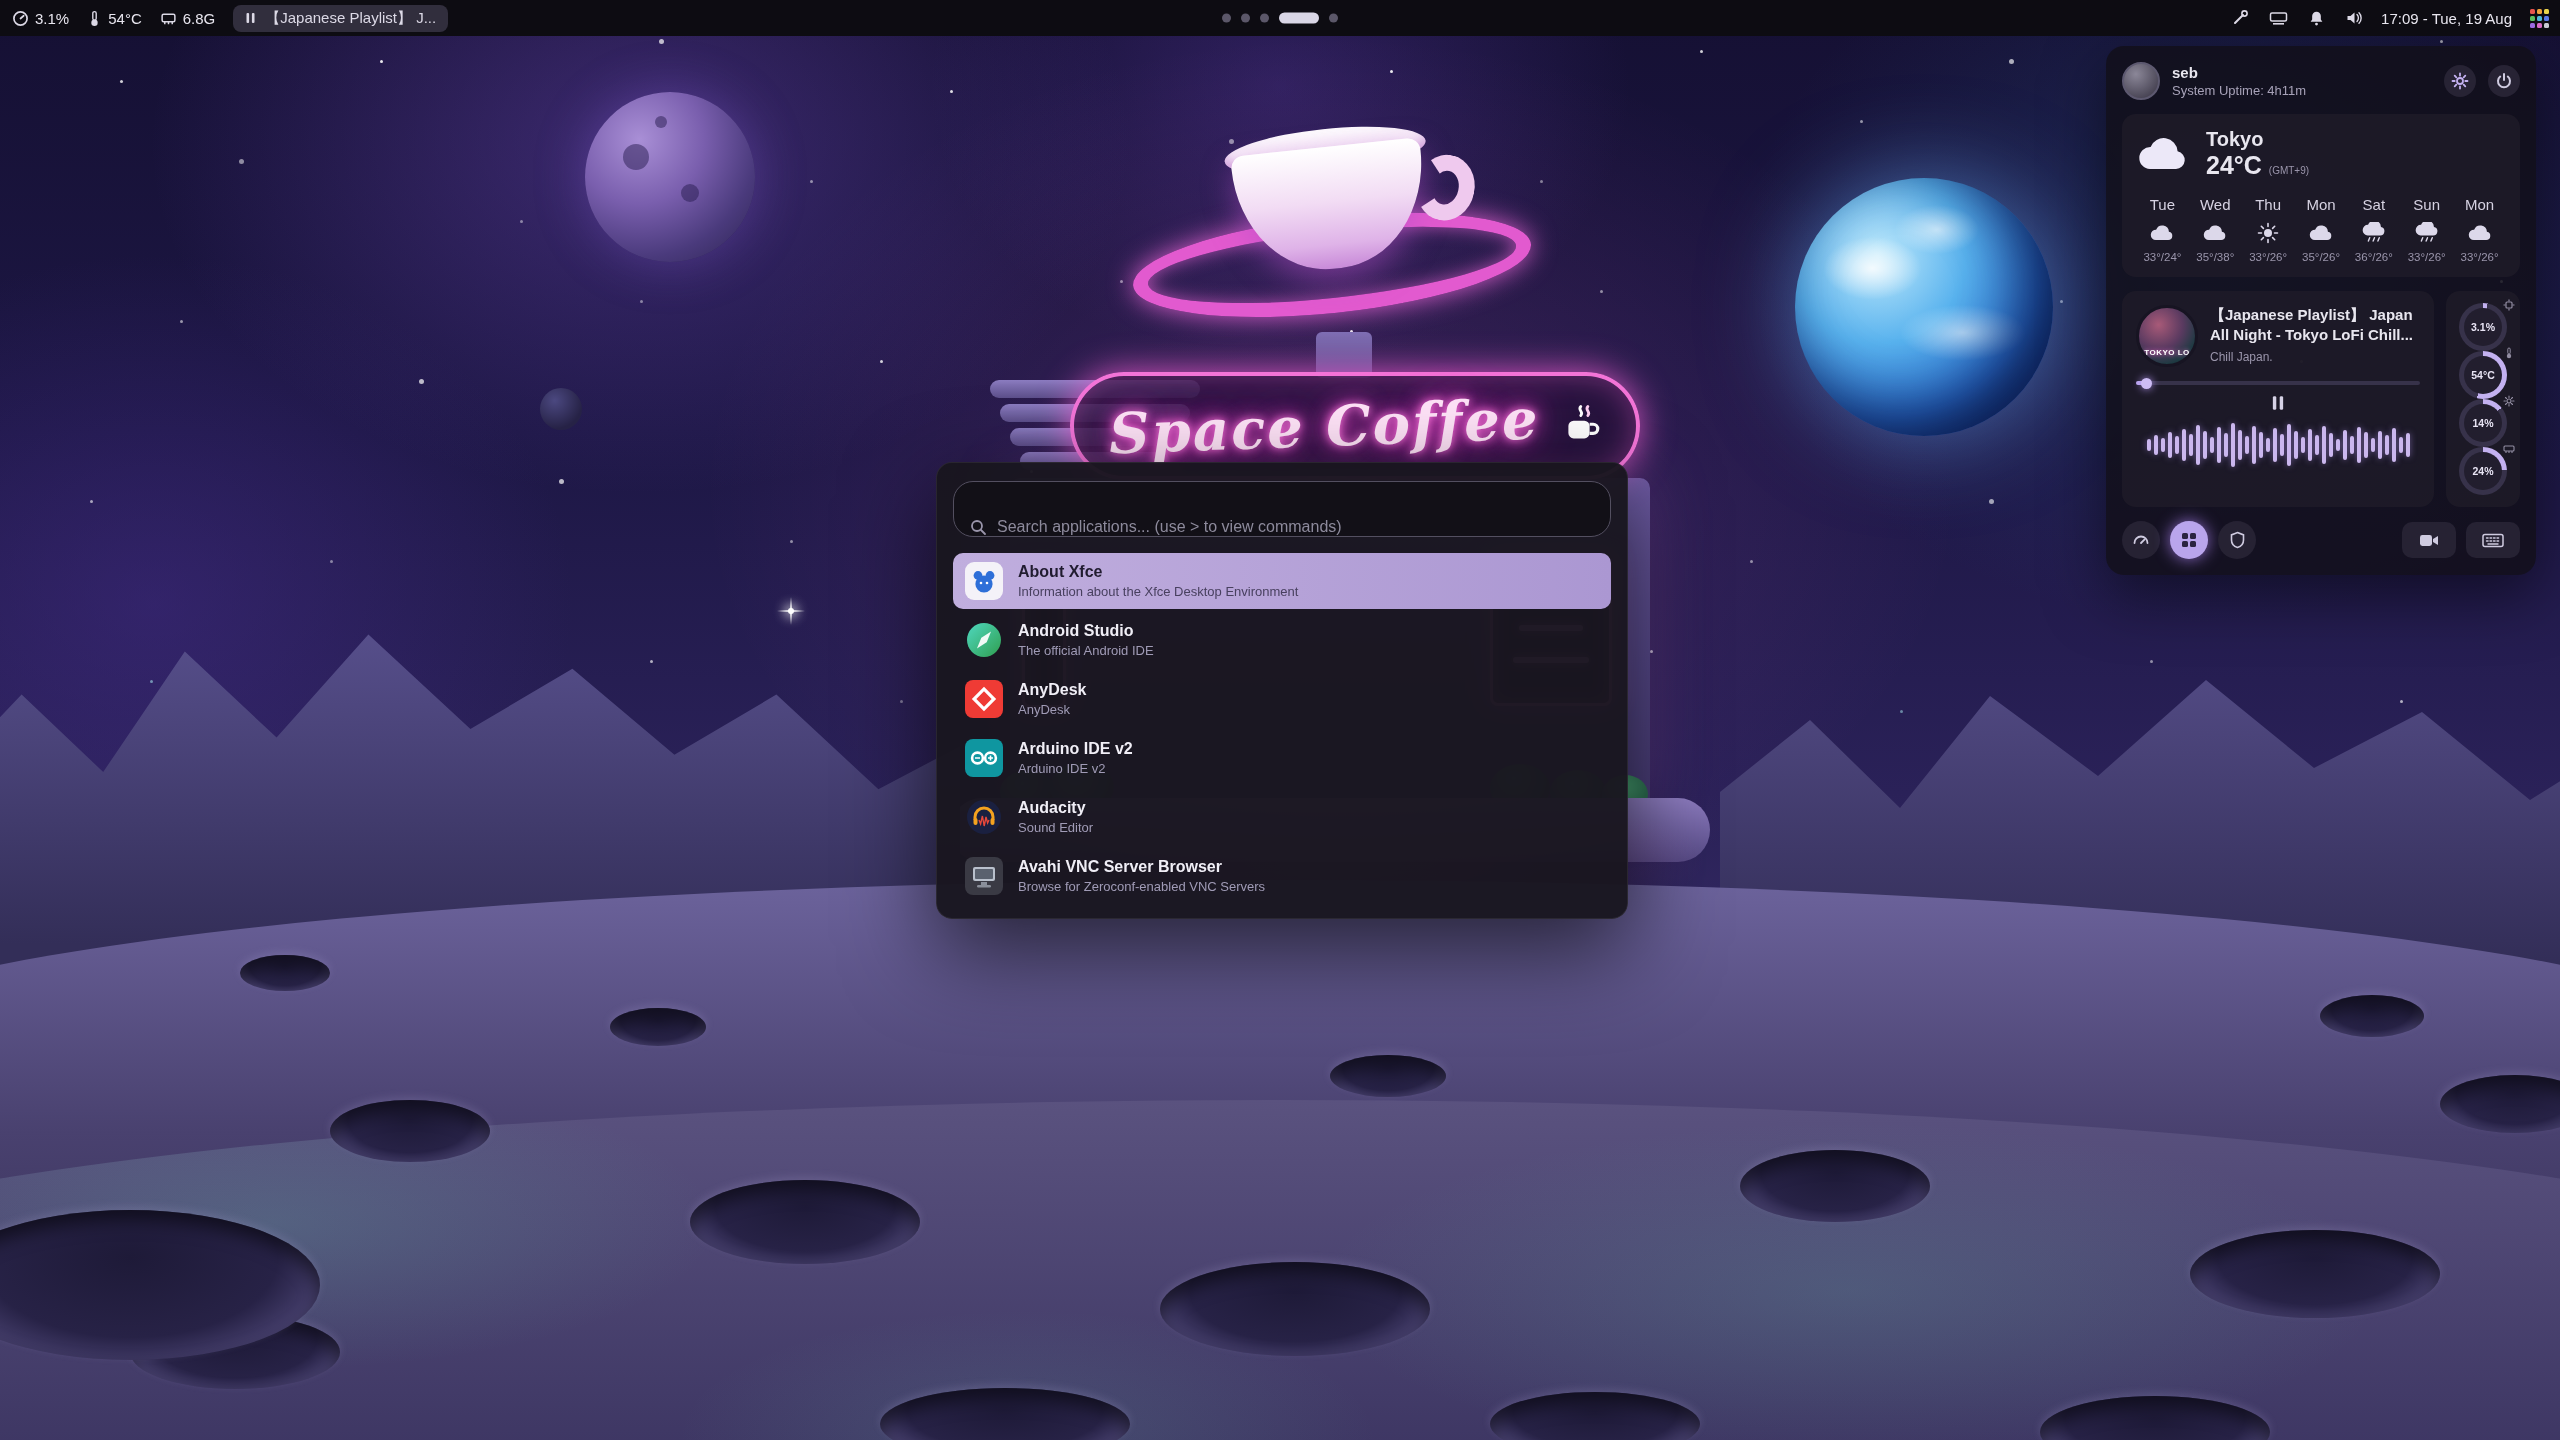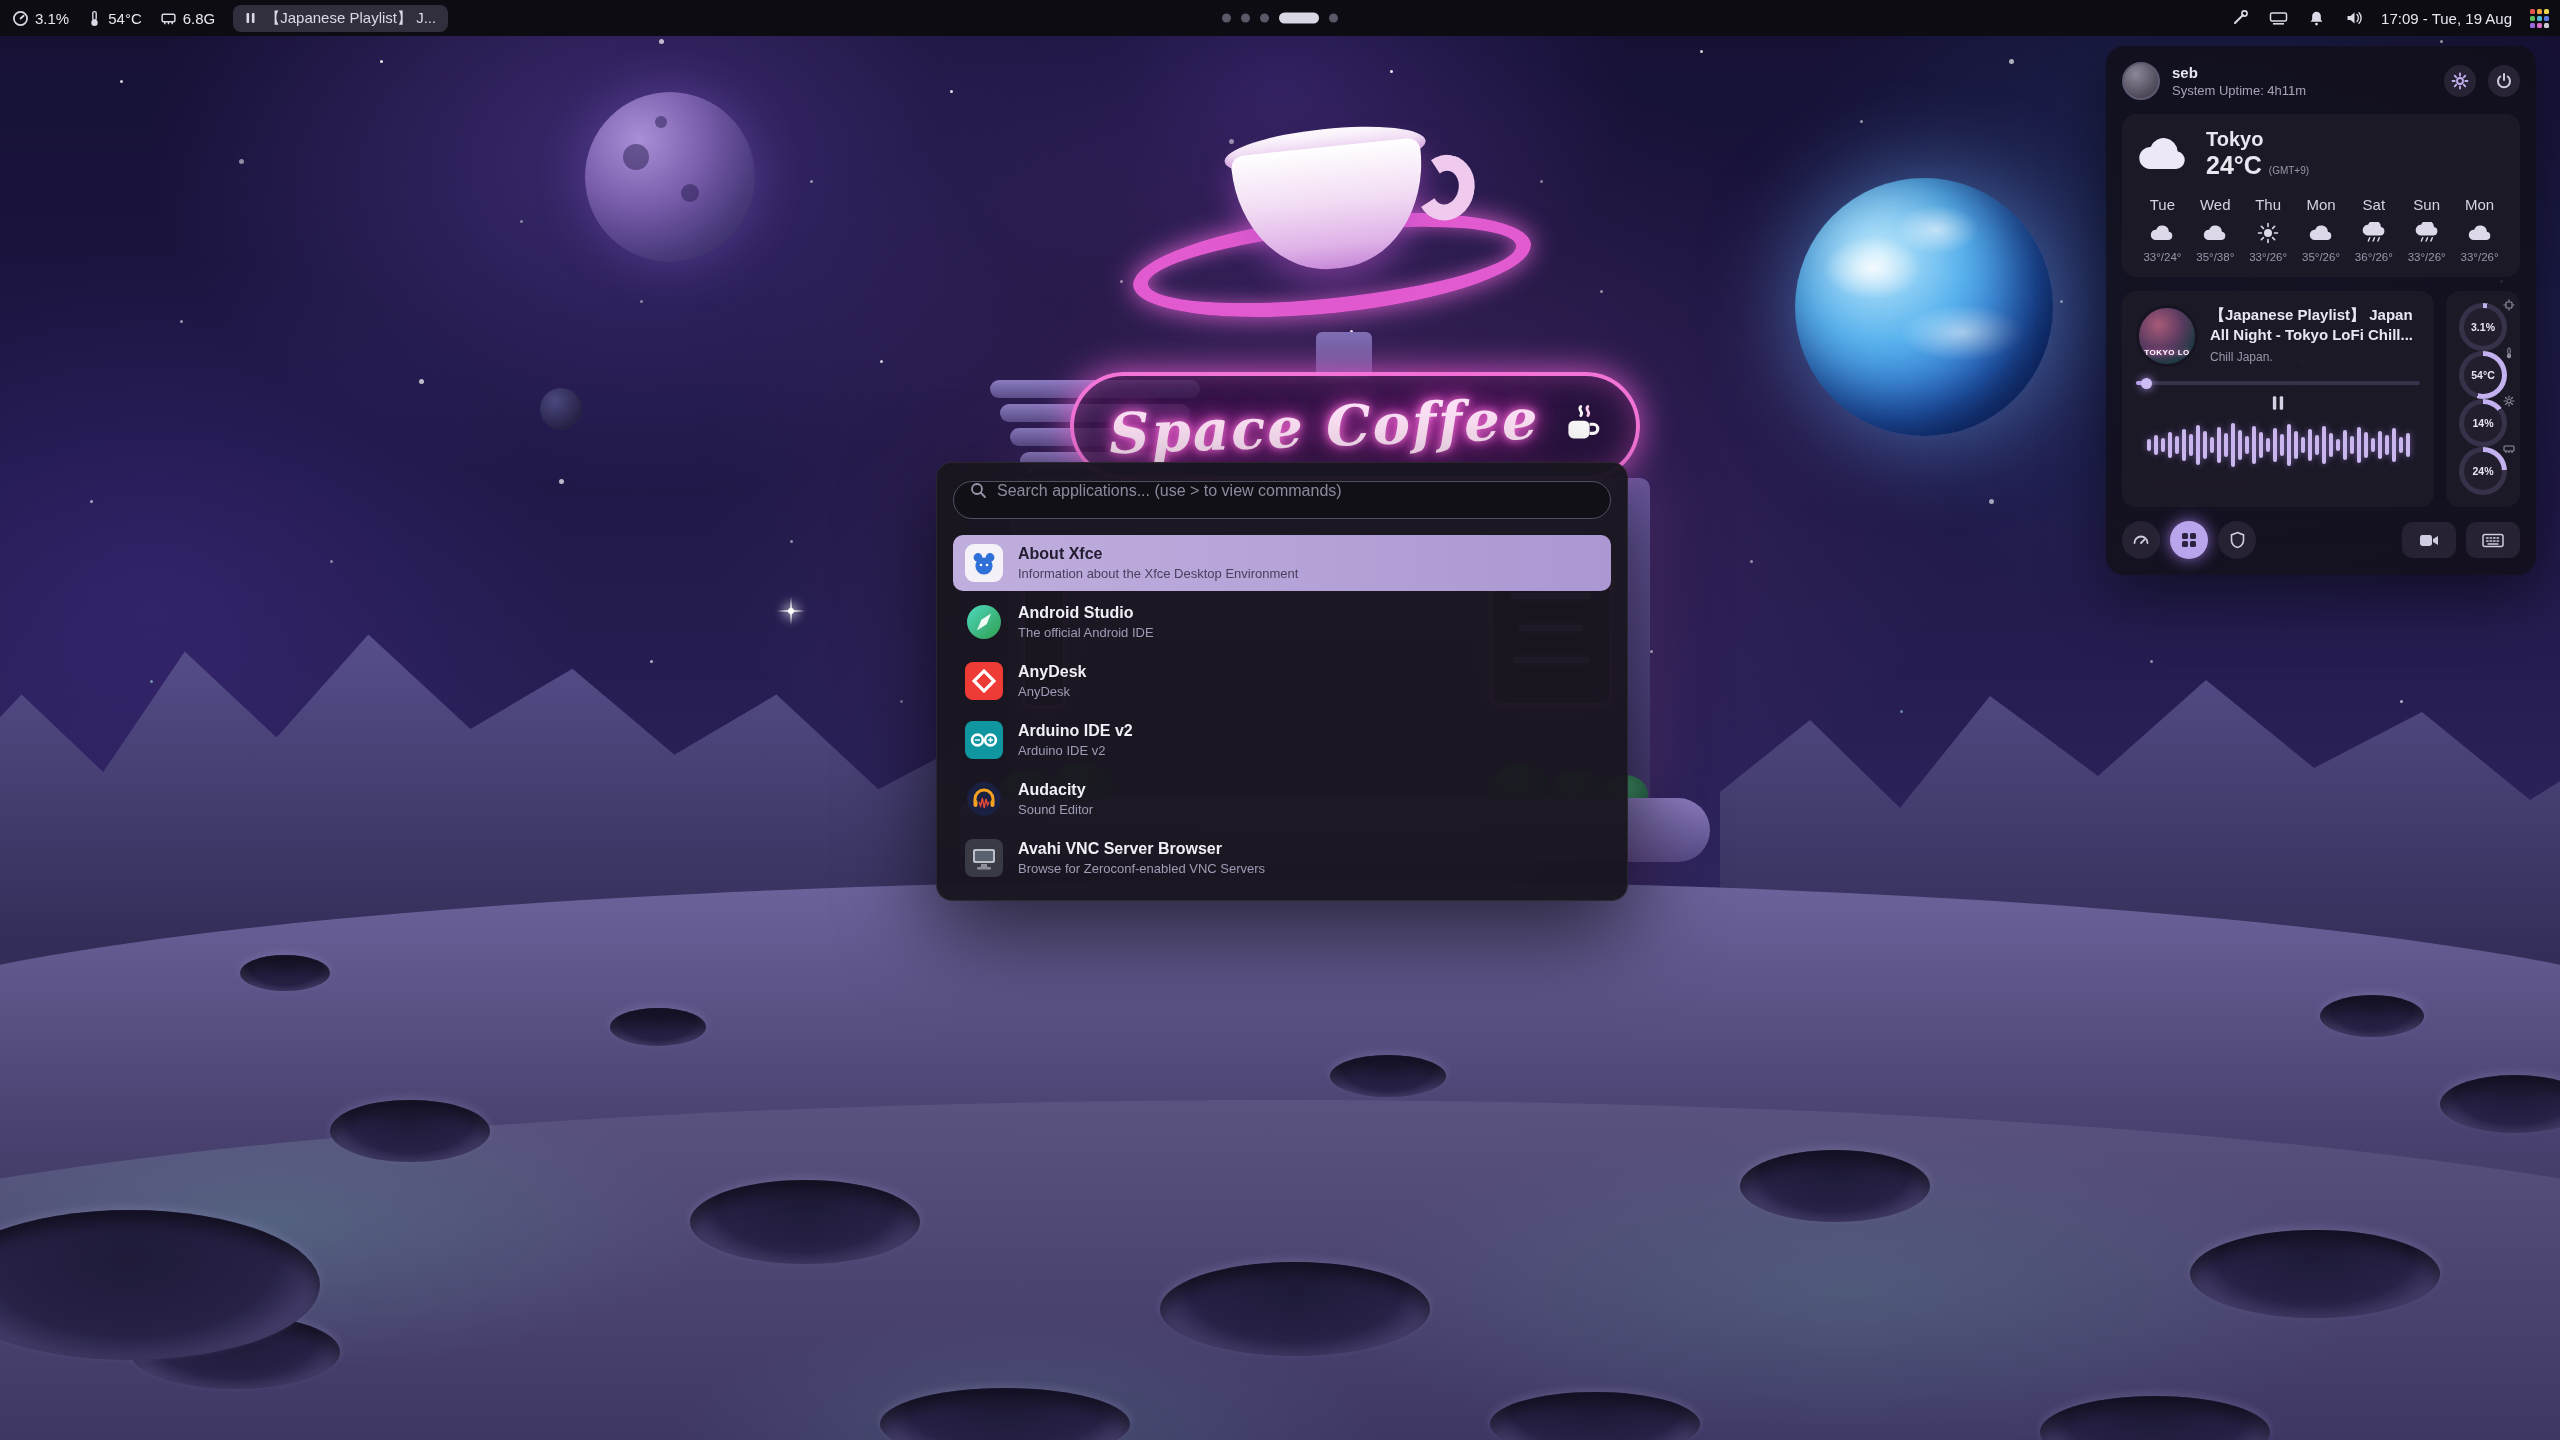--- a/index.html
+++ b/index.html
@@ -148,21 +148,21 @@
   .appgrid i:nth-child(1){background:#e8554d}.appgrid i:nth-child(2){background:#f0a23c}
   .appgrid i:nth-child(3){background:#ead44b}.appgrid i:nth-child(4){background:#5bbf5e}
   .appgrid i:nth-child(5){background:#4fb8d8}.appgrid i:nth-child(6){background:#5a78e8}
   .appgrid i:nth-child(7){background:#9b6ae0}.appgrid i:nth-child(8){background:#d86ac8}
   .appgrid i:nth-child(9){background:#c8cad4}
 
   
   .launcher { position:absolute; left:936px; top:462px; width:692px; z-index:25;
     background:rgba(25,22,31,.97); border:1px solid rgba(255,255,255,.07); border-radius:16px;
     padding:18px 16px 14px; box-shadow:0 30px 90px rgba(0,0,0,.65); }
-  .search { display:flex; align-items:flex-start; gap:10px; height:38px; border-radius:20px;
+  .search { display:flex; align-items:flex-end; gap:10px; height:56px; border-radius:20px;
     border:1.5px solid #534f60; background:#121017; padding:0 16px; }
   .search input { flex:1; border:0; outline:0; background:transparent; color:#e8e6ef; font-size:16px;
     font-family:"Liberation Sans", sans-serif; }
   .search input::placeholder { color:#8d8a9c; }
   .applist { margin-top:16px; display:flex; flex-direction:column; gap:3px; }
   .row { display:flex; align-items:center; gap:15px; padding:9px 12px; border-radius:10px; cursor:default; }
   .row .appicon { width:38px; height:38px; flex:0 0 38px; }
   .row .name { font-size:16px; font-weight:bold; color:#f0eef6; }
   .row .desc { font-size:13px; color:#a09bb6; margin-top:3px; }
   .row.selected { background:linear-gradient(90deg,#c0aede,#ab97d2);align-items:center; }

